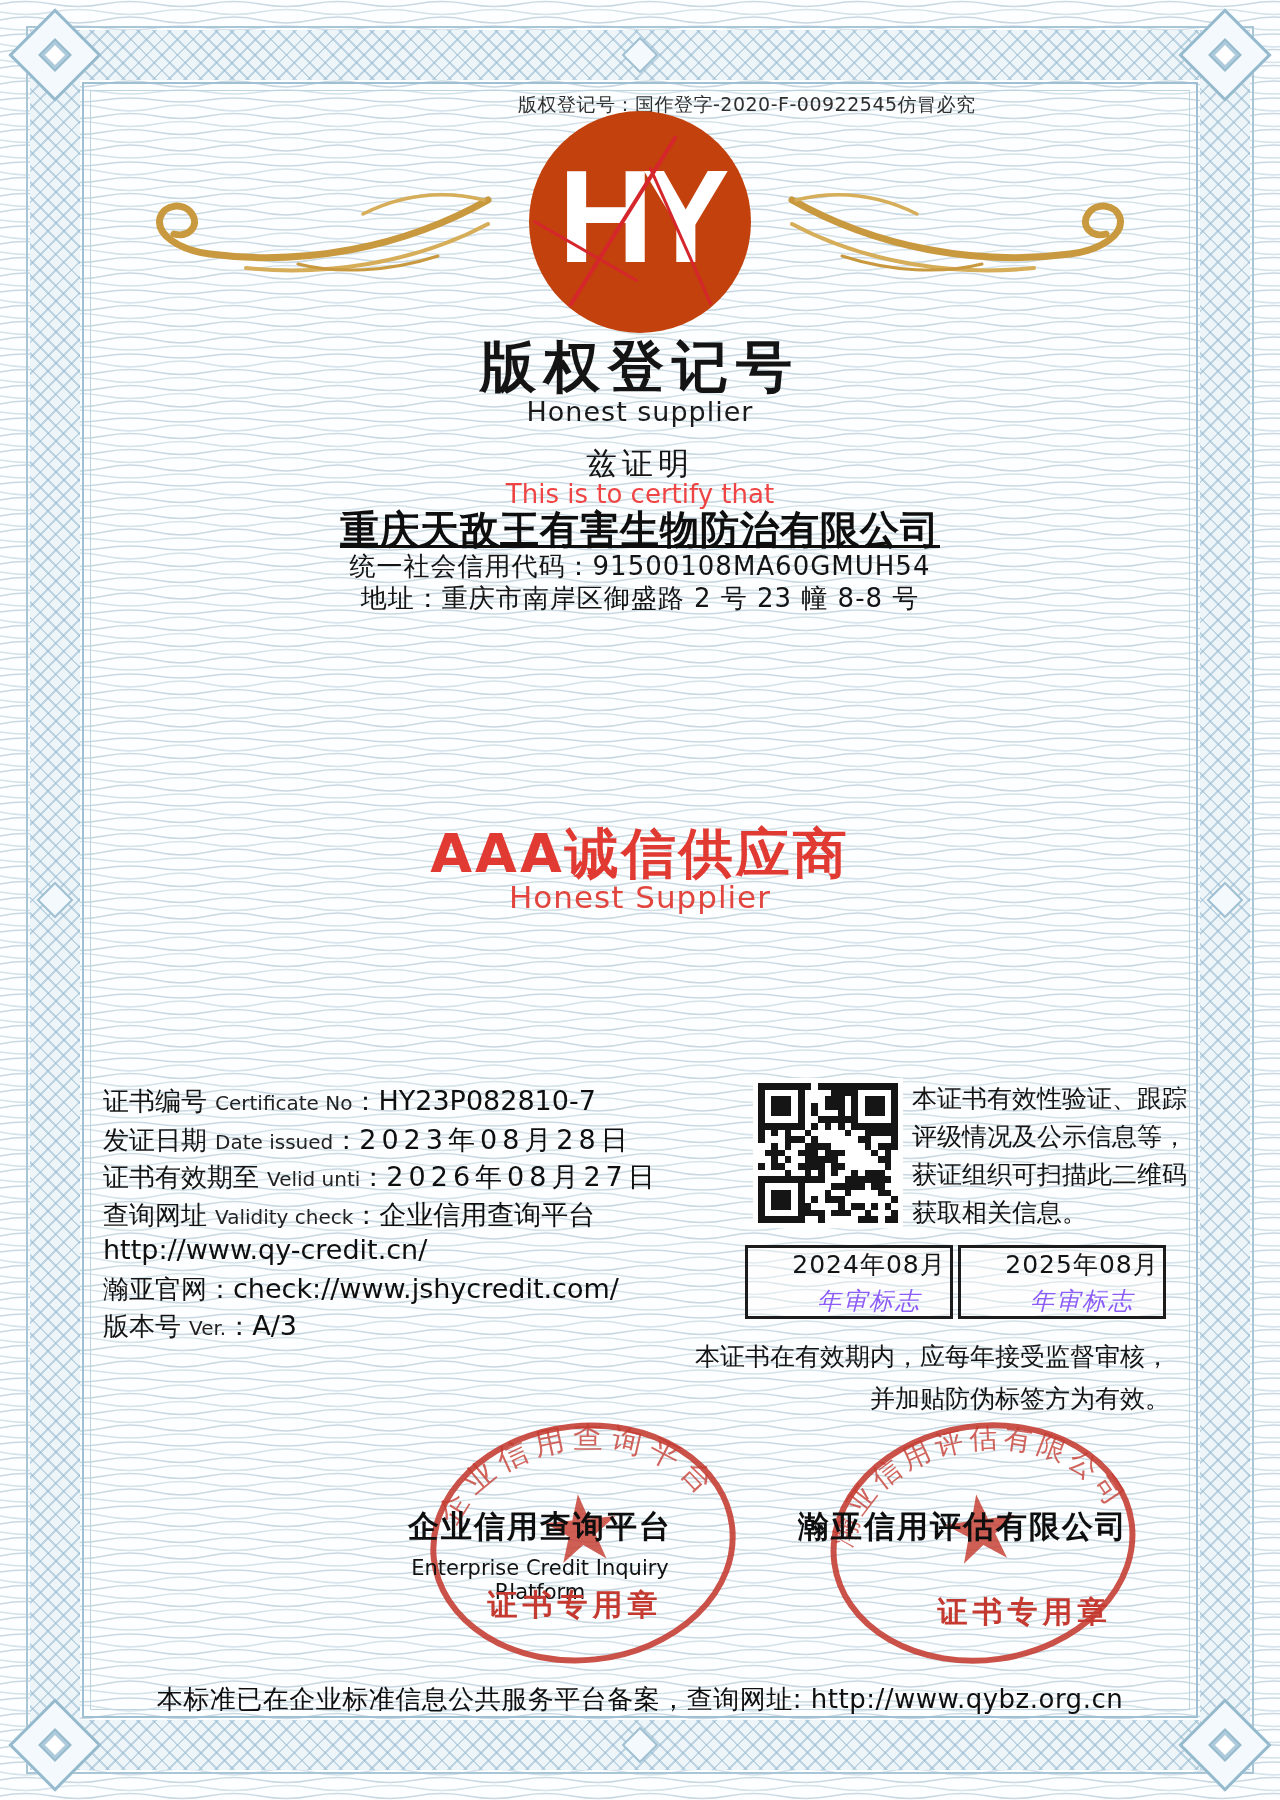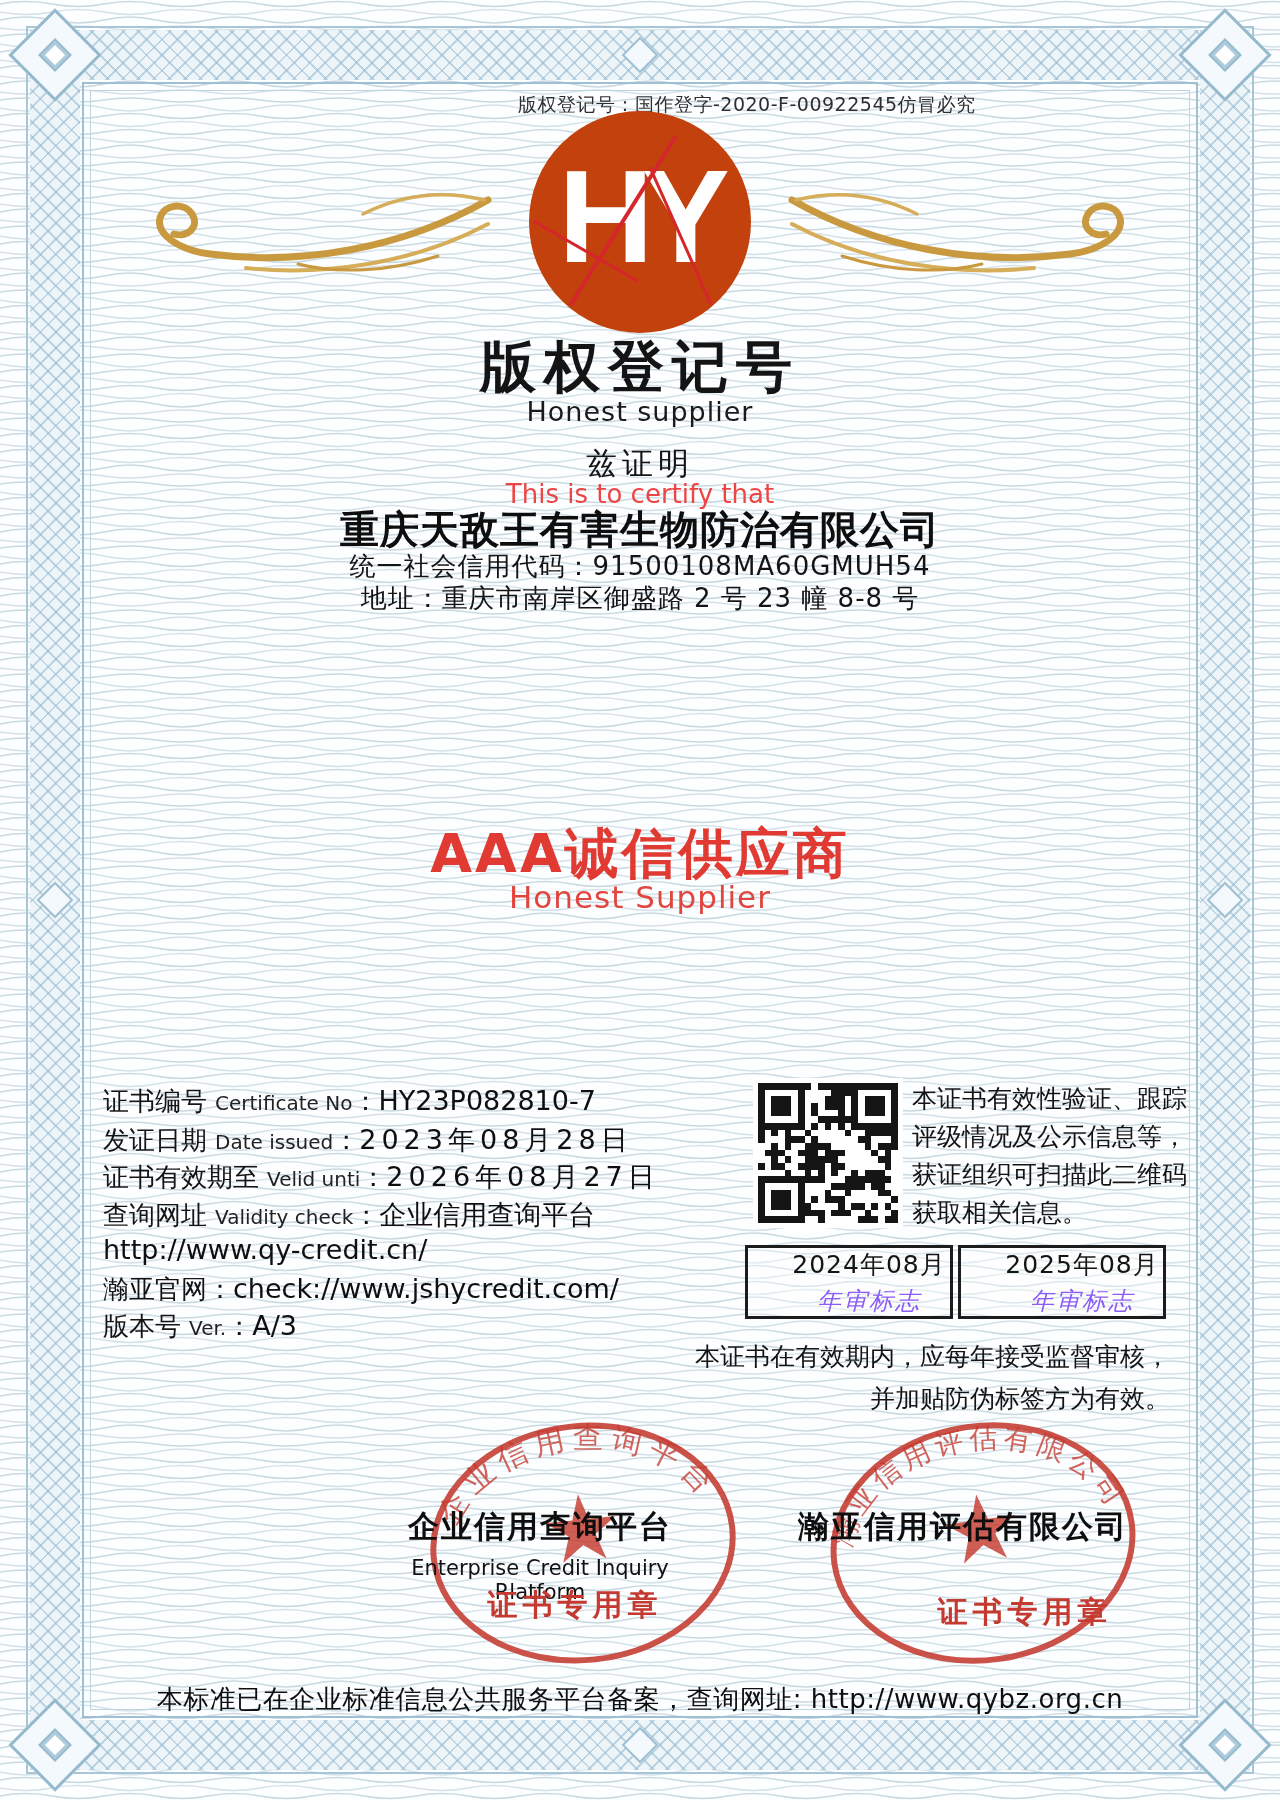--- a/index.html
+++ b/index.html
@@ -49,21 +49,21 @@
   .crack2 { width:3px; height:150px; left:150px; top:50px; transform:rotate(-24deg); }
   .crack3 { width:3px; height:120px; left:55px; top:80px; transform:rotate(-60deg); }
 
   .flourish { top:168px; width:345px; height:120px; }
   .flourish-left { left:148px; } .flourish-right { left:787px; transform:scaleX(-1); }
 
   .title-zh { top:330px; font-size:56px; font-weight:600; color:#141414; letter-spacing:8px; }
   .title-en { top:396px; font-size:27px; color:#1a1a1a; letter-spacing:1px; }
   .certify-zh { top:443px; font-size:31px; color:#141414; letter-spacing:5px; }
   .certify-en { top:479px; font-size:26px; color:#ef4444; }
-  .company { top:503px; font-size:39px; font-weight:700; color:#0e0e0e; letter-spacing:1px; }
+  .company { top:503px; font-size:39px; font-weight:700; color:#0e0e0e; letter-spacing:1px;text-decoration:underline; }
   .code-line { top:549px; font-size:26px; color:#141414; letter-spacing:1px; }
   .addr-line { top:581px; font-size:26px; color:#141414; letter-spacing:1px; }
 
   .award-zh { top:818px; font-size:54px; font-weight:700; color:#e13a33; letter-spacing:3px; }
   .award-en { top:879px; font-size:31px; color:#e1453e; letter-spacing:1px; }
 
   .details { left:103px; top:1084px; width:575px; }
   .dline { display:flex; align-items:baseline; min-height:37.5px; white-space:nowrap; }
   .dline .zh { font-size:26px; color:#141414; }
   .dline .en { font-size:20px; color:#222; margin-left:8px; }

